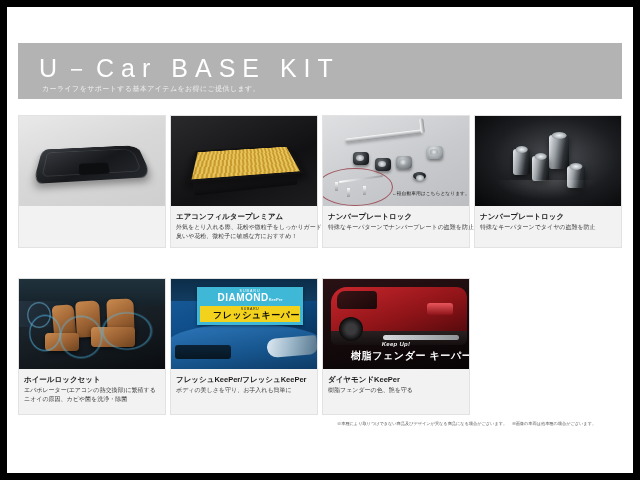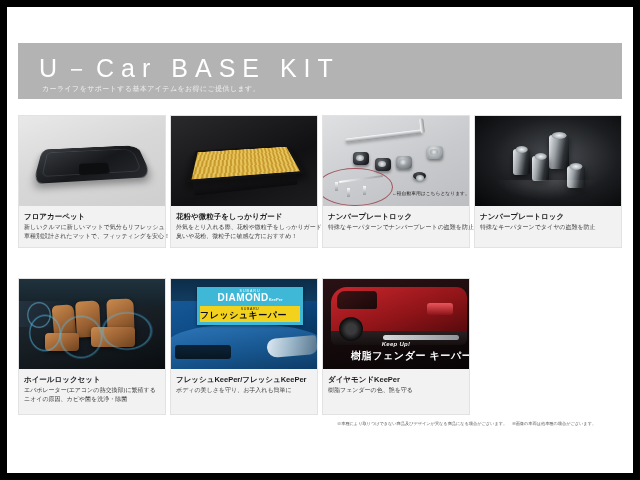--- a/index.html
+++ b/index.html
@@ -301,21 +301,21 @@
   }
   .kp-l2 em { font-style: normal; font-size: 4px; letter-spacing: 0; color: #eaf8fd; }
   .kp-yellow {
     margin: 2px 3px 3px 3px;
     background: #f2d21c;
     padding: 1px 0 2px 0;
   }
   .kp-l3 { font-size: 3.6px; color: #222; text-align: center; letter-spacing: .6px; }
   .kp-l4 {
     font-size: 9px; font-weight: bold; color: #0c0c0c;
-    text-align: left; letter-spacing: 0.5px; line-height: 1.1;
+    text-align: right; letter-spacing: 0.5px; line-height: 1.1;
     white-space: nowrap;
   }
 
   
   .art-fender { background: linear-gradient(170deg,#2a1114 0%,#150a0c 55%,#070405 100%); }
   .fd-body {
     position: absolute; left: 8px; top: 8px;
     width: 136px; height: 52px;
     background: linear-gradient(160deg,#c9262c 0%,#8e1418 55%,#4d080b 100%);
     border-radius: 16px 10px 6px 6px;
@@ -390,38 +390,31 @@
       <div class="banner-sub">カーライフをサポートする基本アイテムをお得にご提供します。</div>
     </div>
 
     <div class="grid row1">
 
       <div class="card row1">
         <div class="thumb art-mat">
           <div class="mat-shape"></div>
           <div class="mat-heel"></div>
         </div>
-        <div class="caption">
-          <div class="cap-title">フロアカーペット</div>
-          <div class="cap-desc">
-            <span>新しいクルマに新しいマットで気分もリフレッシュ</span>
-            <span>車種別設計されたマットで、フィッティングを安心！</span>
-          </div>
-        </div>
       </div>
 
       <div class="card row1">
         <div class="thumb art-filter">
           <div class="filt-frame"></div>
           <div class="filt-body">
             <div class="filt-media"></div>
           </div>
         </div>
         <div class="caption">
-          <div class="cap-title">花粉や微粒子をしっかりガード</div>
+          <div class="cap-title">エアコンフィルタープレミアム</div>
           <div class="cap-desc">
             <span>外気をとり入れる際、花粉や微粒子をしっかりガード</span>
             <span>臭いや花粉、微粒子に敏感な方におすすめ！</span>
           </div>
         </div>
       </div>
 
       <div class="card row1">
         <div class="thumb art-lock">
           <div class="lock-key"></div>

